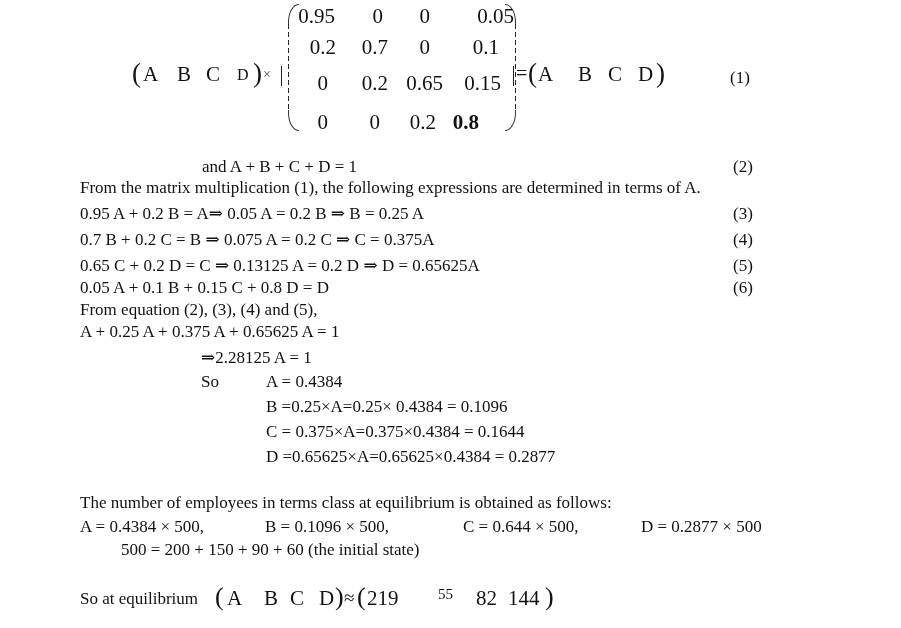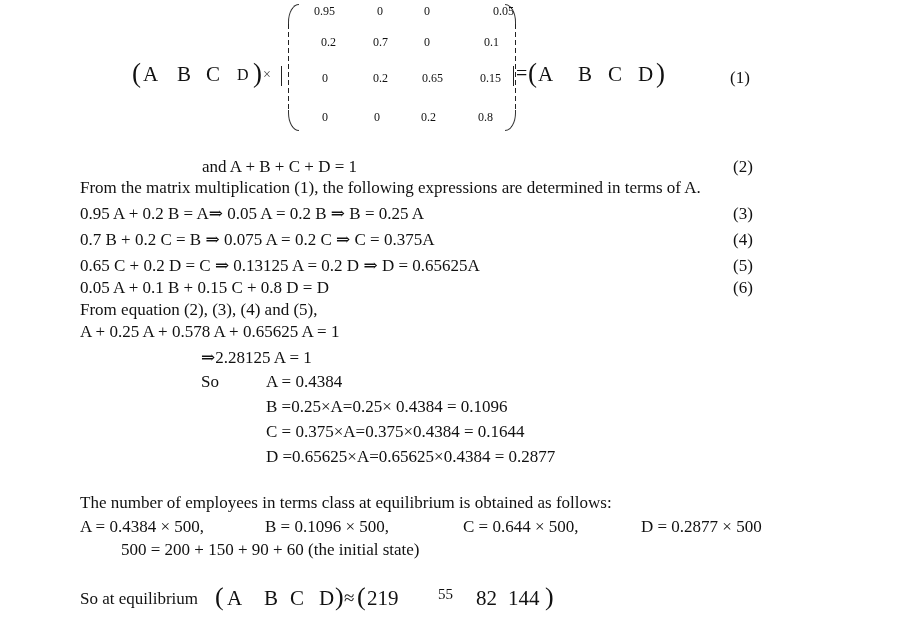--- a/index.html
+++ b/index.html
@@ -3,21 +3,21 @@
 <meta charset="utf-8">
 <style>
   html, body { margin:0; padding:0; background:#ffffff; }
   body { width:901px; height:628px; position:relative; overflow:hidden;
          font-family:"Liberation Serif", "DejaVu Serif", serif; color:#111; }
   .abs { position:absolute; white-space:nowrap; }
   .t { font-size:17px; line-height:20px; }
   .eqno { font-size:17px; }
   .big { font-size:25px; }
   .vec-row { font-size:21px; }
-  .mcell { position:absolute; font-size:12px; text-align:right; width:50px; }
+  .mcell { position:absolute; font-size:21px; text-align:right; width:50px; }
   .bar { position:absolute; width:1px; background:#222; }
   .bar-dash { position:absolute; width:1px; background:linear-gradient(#222 60%, transparent 60%); background-size:1px 8px; }
 </style>
 </head>
 <body>
 
 <div>
 
   <span class="abs big" style="left:132px; top:58px; font-size:27px; line-height:30px;">(</span>
   <span class="abs vec-row" style="left:143px; top:62px;">A</span>
@@ -54,21 +54,21 @@
   <div>
     <span class="mcell" style="left:278px; top:71px;">0</span>
     <span class="mcell" style="left:338px; top:71px;">0.2</span>
     <span class="mcell" style="left:393px; top:71px;">0.65</span>
     <span class="mcell" style="left:451px; top:71px;">0.15</span>
   </div>
   <div>
     <span class="mcell" style="left:278px; top:110px;">0</span>
     <span class="mcell" style="left:330px; top:110px;">0</span>
     <span class="mcell" style="left:386px; top:110px;">0.2</span>
-    <span class="mcell" style="left:443px; top:110px;">0.8</span>
+    <span class="mcell" style="left:429px; top:110px;font-weight:bold;">0.8</span>
   </div>
 
   <div class="bar" style="left:513px; top:66px; height:20px;"></div>
   <span class="abs" style="left:516px; top:62px; font-size:20px;">=</span>
   <span class="abs big" style="left:528px; top:58px; font-size:27px; line-height:30px;">(</span>
   <span class="abs vec-row" style="left:538px; top:62px;">A</span>
   <span class="abs vec-row" style="left:578px; top:62px;">B</span>
   <span class="abs vec-row" style="left:608px; top:62px;">C</span>
   <span class="abs vec-row" style="left:638px; top:62px;">D</span>
   <span class="abs big" style="left:656px; top:58px; font-size:27px; line-height:30px;">)</span>
@@ -86,21 +86,21 @@
 <span class="abs t" style="left:80px; top:230px;">0.7 B + 0.2 C = B ⇒ 0.075 A = 0.2 C ⇒ C = 0.375A</span>
 <span class="abs eqno" style="left:733px; top:230px;">(4)</span>
 
 <span class="abs t" style="left:80px; top:256px;">0.65 C + 0.2 D = C ⇒ 0.13125 A = 0.2 D ⇒ D = 0.65625A</span>
 <span class="abs eqno" style="left:733px; top:256px;">(5)</span>
 
 <span class="abs t" style="left:80px; top:278px;">0.05 A + 0.1 B + 0.15 C + 0.8 D = D</span>
 <span class="abs eqno" style="left:733px; top:278px;">(6)</span>
 
 <span class="abs t" style="left:80px; top:300px;font-family:Liberation Serif, serif;">From equation (2), (3), (4) and (5),</span>
-<span class="abs t" style="left:80px; top:322px;">A + 0.25 A + 0.578 A + 0.65625 A = 1</span>
+<span class="abs t" style="left:80px; top:322px;">A + 0.25 A + 0.375 A + 0.65625 A = 1</span>
 
 <span class="abs t" style="left:201px; top:348px;">⇒2.28125 A = 1</span>
 <span class="abs t" style="left:201px; top:372px;">So</span>
 <span class="abs t" style="left:266px; top:372px;">A = 0.4384</span>
 <span class="abs t" style="left:266px; top:397px;">B =0.25×A=0.25× 0.4384 = 0.1096</span>
 <span class="abs t" style="left:266px; top:422px;">C = 0.375×A=0.375×0.4384 = 0.1644</span>
 <span class="abs t" style="left:266px; top:447px;">D =0.65625×A=0.65625×0.4384 = 0.2877</span>
 
 <span class="abs t" style="left:80px; top:493px;">The number of employees in terms class at equilibrium is obtained as follows:</span>
 <span class="abs t" style="left:80px; top:517px;">A = 0.4384 × 500,</span>

